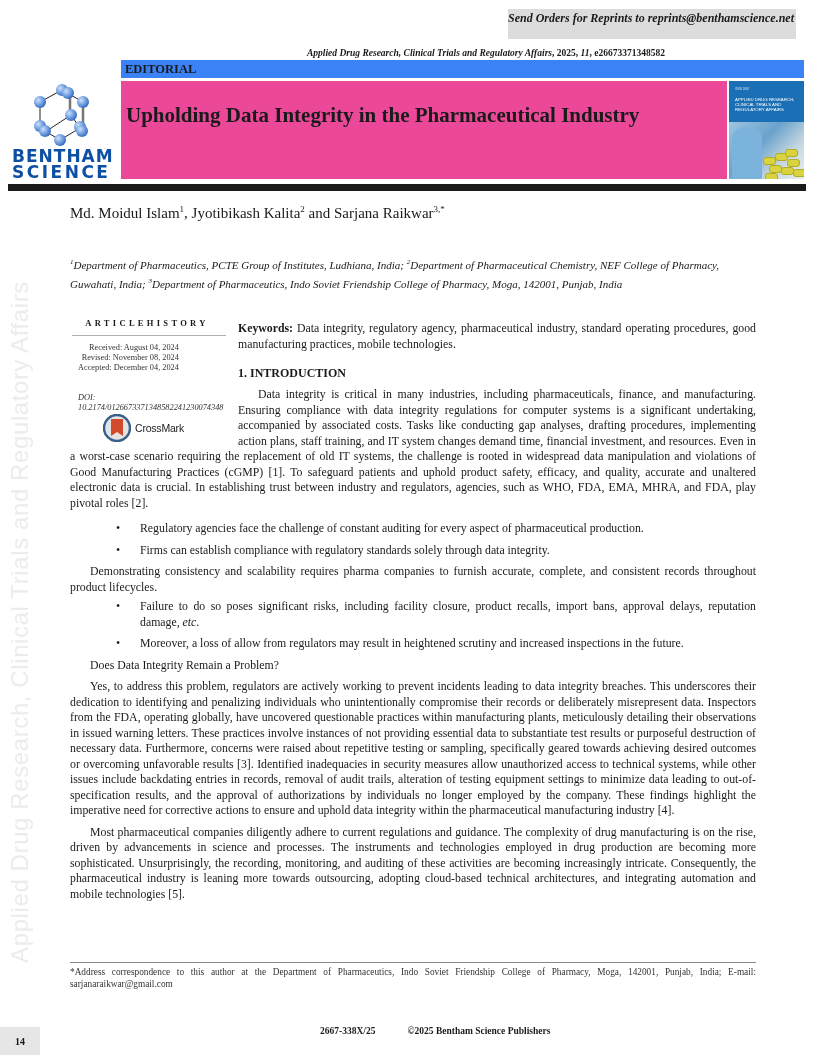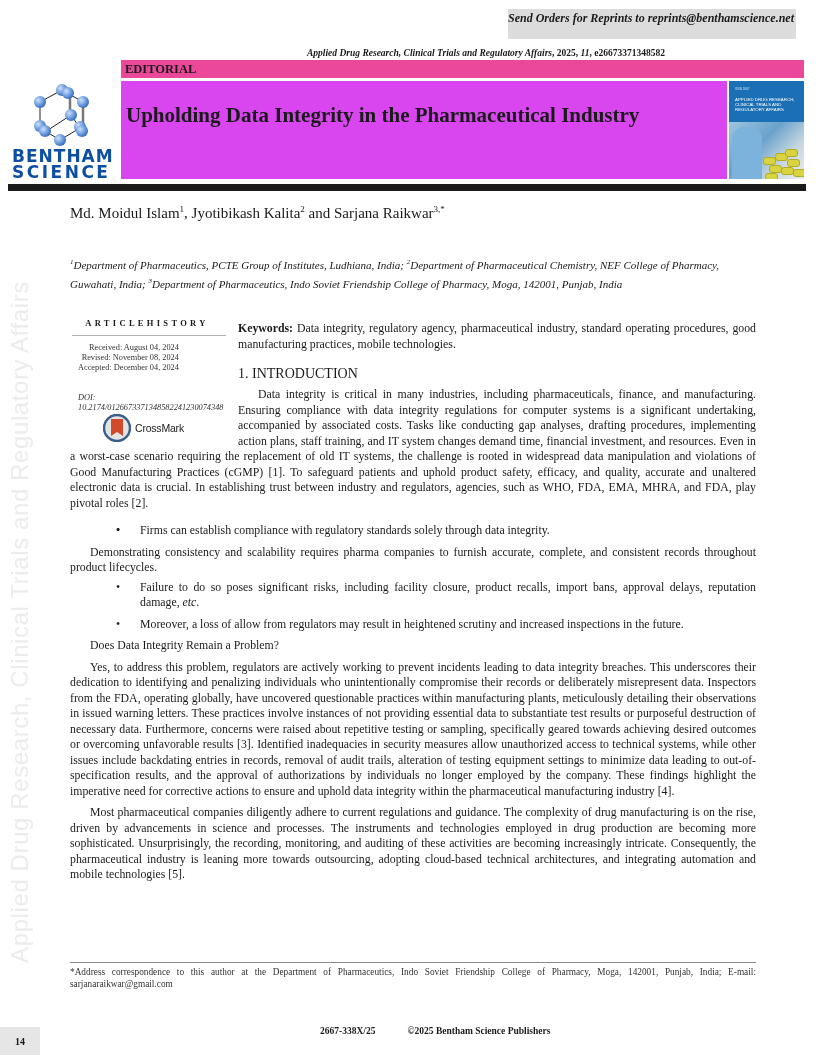--- a/index.html
+++ b/index.html
@@ -16,24 +16,24 @@
     font-size: 12px; line-height: 19px; text-align: right; padding-right: 2px; box-sizing: border-box;
     color: #1a1a1a;
   }
   .journal-line {
     left: 120px; top: 48px; width: 545px; text-align: right;
     font-size: 9.5px; font-style: italic; font-weight: bold;
   }
   .journal-line .nonit { font-style: normal; }
   .editorial-bar {
     left: 121px; top: 60px; width: 683px; height: 18px;
-    background: #ec4899; font-size: 12.5px; font-weight: bold; line-height: 19px; padding-left: 4px; box-sizing: border-box;
+    background: #3b82f6; font-size: 12.5px; font-weight: bold; line-height: 19px; padding-left: 4px; box-sizing: border-box;
   }
   .title-band {
-    left: 121px; top: 81px; width: 606px; height: 98px; background: #d946ef;
+    left: 121px; top: 81px; width: 606px; height: 98px; background: #ec4899;
   }
   .title-band .title {
     position: absolute; left: 5px; top: 22px; font-size: 21px; font-weight: bold; white-space: nowrap;
   }
   .cover {
     left: 729px; top: 81px; width: 75px; height: 98px; overflow: hidden; background: #1a6fb5;
   }
   .cover .cv-top { position:absolute; left:6px; top:6px; font-family:"Liberation Sans",sans-serif; font-size:3px; color:#cfe4f6; }
   .cover .cv-title { position:absolute; left:6px; top:16px; width:66px; font-family:"Liberation Sans",sans-serif; font-size:4.4px; line-height:5.2px; color:#ffffff; text-transform: uppercase;}
   .cover .cv-img { position:absolute; left:0; top:41px; width:75px; height:57px;
@@ -55,21 +55,21 @@
   
   .ah-title { left: 72px; top: 318px; width: 150px; text-align: center; font-size: 8.5px; font-weight: bold; letter-spacing: 3.3px; }
   .ah-rule { left: 72px; top: 335px; width: 154px; height: 1px; background: #b0b0b0; }
   .ah-dates { left: 78px; top: 343px; font-size: 8.3px; line-height: 10px; color: #333; text-align: right; }
   .ah-doi { left: 78px; top: 393px; font-size: 8.3px; line-height: 10px; font-style: italic; color: #333; }
   .crossmark { left: 103px; top: 413px; height: 30px; display: flex; align-items: center; gap: 4px; }
   .crossmark .cm-label { font-family: "Liberation Sans", sans-serif; font-size: 10.5px; color: #222; letter-spacing: -0.2px; }
   
   .kw { left: 238px; top: 320px; width: 518px; font-size: 11.8px; line-height: 16px; text-align: justify; }
   .kw b { font-weight: bold; }
-  .h1 { left: 238px; top: 366px; font-size: 14px; font-weight: normal; }
+  .h1 { left: 238px; top: 366px; font-size: 12px; font-weight: bold; }
   .p { font-size: 11.8px; line-height: 15.5px; text-align: justify; margin: 0; }
   .p.indent { text-indent: 20px; }
   .intro-wrap { left: 70px; top: 387px; width: 686px; }
   .intro-float { float: left; width: 168px; height: 62px; }
   .bullets { margin: 4px 0 0 0; padding: 0; list-style: none; }
   .bullets li { position: relative; padding-left: 70px; padding-right: 0; font-size: 11.8px; line-height: 15.5px; text-align: justify; margin-bottom: 6px; }
   .bullets li .dot { position: absolute; left: 46px; top: 0; }
   .gap { height: 6px; }
   .fn-rule { left: 70px; top: 962px; width: 686px; height: 1px; background: #888; }
   .footnote { left: 70px; top: 966px; width: 686px; font-size: 9.3px; line-height: 12px; text-align: justify; color: #333; }
@@ -186,21 +186,21 @@
   <b>Keywords:</b> <span>Data integrity, regulatory agency, pharmaceutical industry, standard operating procedures, good manufacturing practices, mobile technologies.</span>
 </div>
 
 <div class="abs h1">1. INTRODUCTION</div>
 
 <div class="abs intro-wrap">
   <div class="intro-float"></div>
   <p class="p indent">Data integrity is critical in many industries, including pharmaceuticals, finance, and manufacturing. Ensuring compliance with data integrity regulations for computer systems is a significant undertaking, accompanied by associated costs. Tasks like conducting gap analyses, drafting procedures, implementing action plans, staff training, and IT system changes demand time, financial investment, and resources. Even in a worst-case scenario requiring the replacement of old IT systems, the challenge is rooted in widespread data manipulation and violations of Good Manufacturing Practices (cGMP) [1]. To safeguard patients and uphold product safety, efficacy, and quality, accurate and unaltered electronic data is crucial. In establishing trust between industry and regulators, agencies, such as WHO, FDA, EMA, MHRA, and FDA, play pivotal roles [2].</p>
   <div class="gap"></div>
   <ul class="bullets">
-    <li><span class="dot">•</span></li>
+    <li><span class="dot">•</span><span>Regulatory agencies face the challenge of constant auditing for every aspect of pharmaceutical production.</span></li>
     <li><span class="dot">•</span><span>Firms can establish compliance with regulatory standards solely through data integrity.</span></li>
   </ul>
   <p class="p indent">Demonstrating consistency and scalability requires pharma companies to furnish accurate, complete, and consistent records throughout product lifecycles.</p>
   <ul class="bullets">
     <li><span class="dot">•</span><span>Failure to do so poses significant risks, including facility closure, product recalls, import bans, approval delays, reputation damage, </span><i>etc</i><span>.</span></li>
     <li><span class="dot">•</span><span>Moreover, a loss of allow from regulators may result in heightened scrutiny and increased inspections in the future.</span></li>
   </ul>
   <p class="p indent">Does Data Integrity Remain a Problem?</p>
   <div class="gap"></div>
   <p class="p indent">Yes, to address this problem, regulators are actively working to prevent incidents leading to data integrity breaches. This underscores their dedication to identifying and penalizing individuals who unintentionally compromise their records or deliberately misrepresent data. Inspectors from the FDA, operating globally, have uncovered questionable practices within manufacturing plants, meticulously detailing their observations in issued warning letters. These practices involve instances of not providing essential data to substantiate test results or purposeful destruction of necessary data. Furthermore, concerns were raised about repetitive testing or sampling, specifically geared towards achieving desired outcomes or overcoming unfavorable results [3]. Identified inadequacies in security measures allow unauthorized access to technical systems, while other issues include backdating entries in records, removal of audit trails, alteration of testing equipment settings to minimize data leading to out-of-specification results, and the approval of authorizations by individuals no longer employed by the company. These findings highlight the imperative need for corrective actions to ensure and uphold data integrity within the pharmaceutical manufacturing industry [4].</p>

